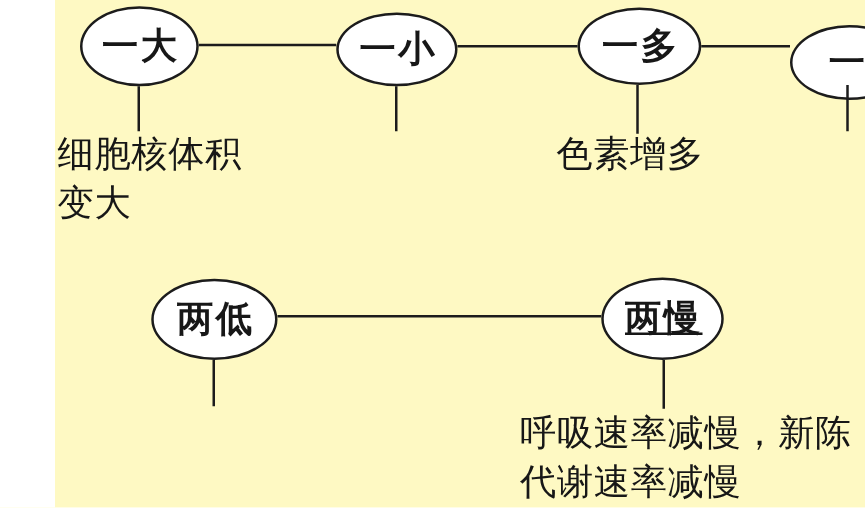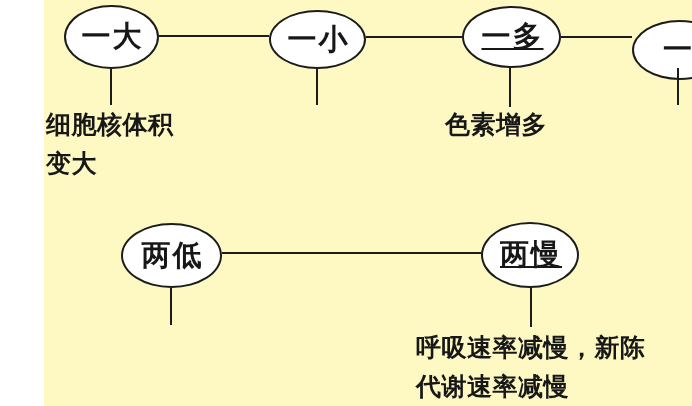--- a/index.html
+++ b/index.html
@@ -11,40 +11,40 @@
   }
   .oval{
     position:absolute;border:2.5px solid #1c1c1c;border-radius:50%;
     display:flex;align-items:center;justify-content:center;box-sizing:border-box;
     background:#ffffff;
   }
   .oval .oval-label{font-size:29px;font-weight:bold;letter-spacing:2px;margin-left:2px;}
   .hline{position:absolute;height:2px;background:#1c1c1c;}
   .vline{position:absolute;width:2px;background:#1c1c1c;}
   .desc{
-    position:absolute;font-size:25px;font-weight:bold;line-height:39px;
+    position:absolute;font-size:29px;font-weight:normal;line-height:39px;
     white-space:pre-line;letter-spacing:0.5px;
   }
 </style>
 </head>
 <body>
 
 <div class="canvas">
 
   <div class="hline" style="left:115px;top:35px;width:110px;"></div>
   <div class="hline" style="left:322px;top:36px;width:96px;"></div>
   <div class="hline" style="left:517px;top:36px;width:71px;"></div>
 
   <div class="oval" style="left:20px;top:5px;width:95px;height:64px;">
     <span class="oval-label">一大</span>
   </div>
   <div class="oval" style="left:225px;top:10px;width:97px;height:59px;">
     <span class="oval-label">一小</span>
   </div>
-  <div class="oval" style="left:418px;top:6px;width:99px;height:62px;text-decoration:underline;">
+  <div class="oval" style="left:418px;top:6px;width:99px;height:62px;">
     <span class="oval-label">一多</span>
   </div>
   <div class="oval" style="left:588px;top:20px;width:95px;height:60px;justify-content:flex-end;">
     <span class="oval-label">一少</span>
   </div>
 
   <div class="vline" style="left:66px;top:69px;height:36px;"></div>
   <div class="vline" style="left:272px;top:69px;height:36px;"></div>
   <div class="vline" style="left:465px;top:68px;height:39px;"></div>
   <div class="vline" style="left:633px;top:68px;height:37px;"></div>

